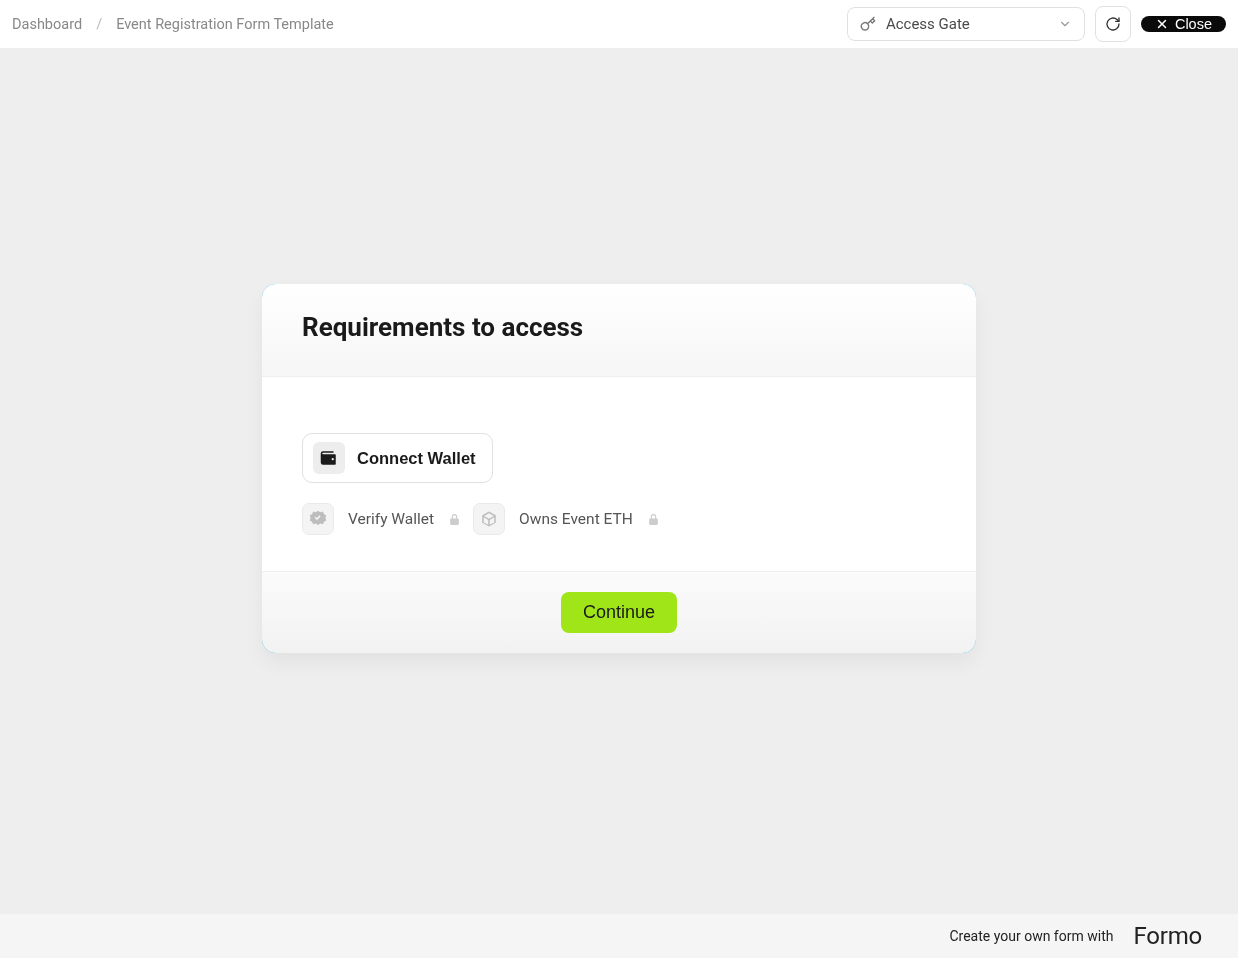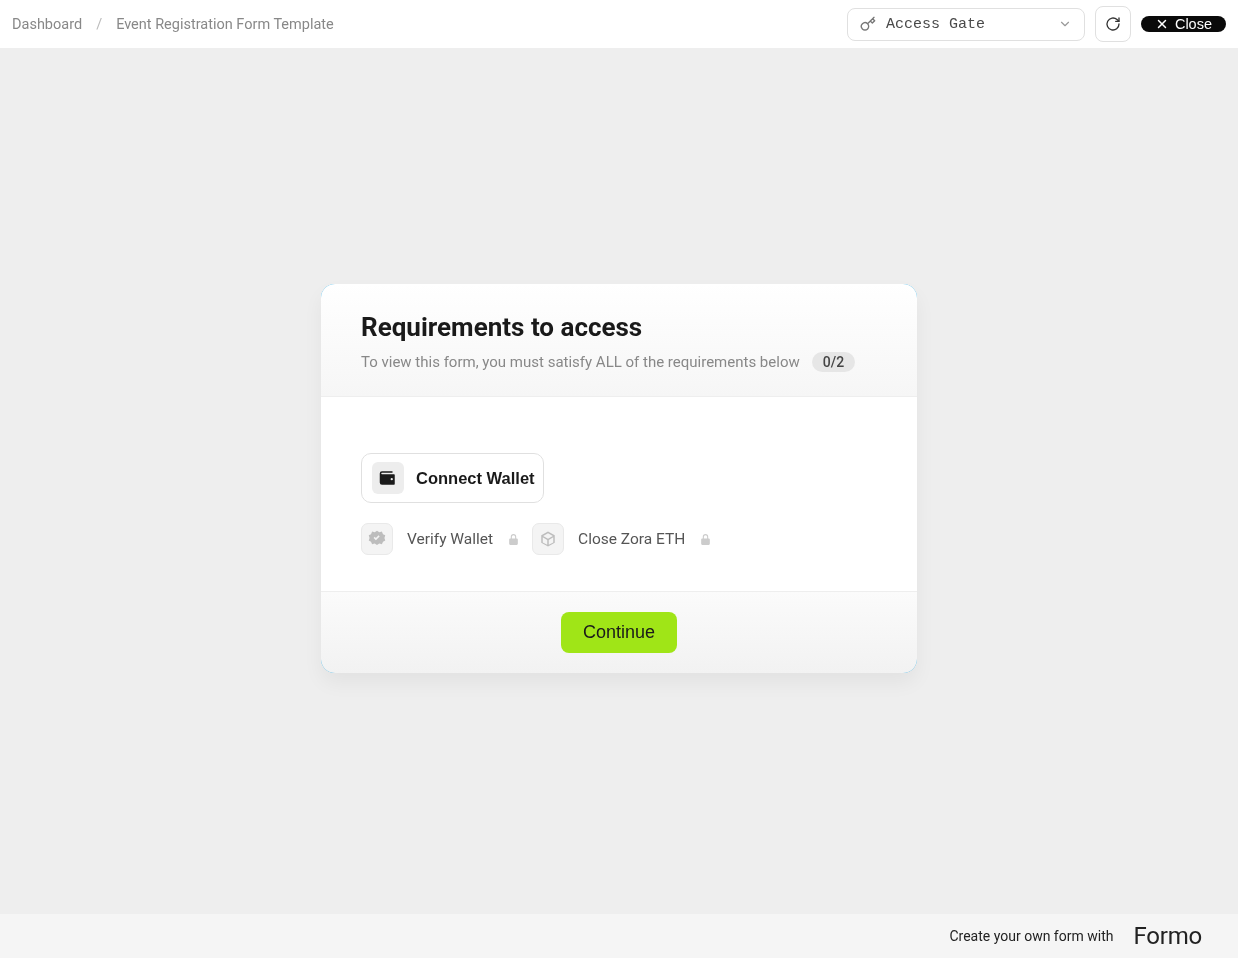--- a/index.html
+++ b/index.html
@@ -44,21 +44,21 @@
       border: 1px solid #e0e0e0;
       border-radius: 8px;
       padding: 7px 12px;
       width: 238px;
       background: #fff;
       cursor: pointer;
       font-size: 15px;
       color: #4a4a4a;
     }
     .access-gate-select .key-icon { color: #777; display: flex; align-items: center; }
-    .access-gate-select .label { flex: 1; text-align: left; font-family: Liberation Mono, monospace; }
+    .access-gate-select .label { flex: 1; text-align: left; }
     .access-gate-select .chevron { color: #999; }
     
     .refresh-btn {
       border: 1px solid #e0e0e0;
       border-radius: 8px;
       width: 36px;
       height: 36px;
       background: #fff;
       cursor: pointer;
       display: flex;
@@ -85,21 +85,21 @@
       height: 866px;
       position: relative;
       display: flex;
       align-items: flex-start;
       justify-content: center;
       padding-top: 236px;
     }
     
     
     .card {
-      width: 596px;
+      width: 714px;
       background: #0ea5e9;
       border-radius: 14px;
       box-shadow: 0 10px 20px rgba(0,0,0,0.05);
       overflow: hidden;
     }
     .card-header {
       padding: 28px 40px 24px 40px;
       background: linear-gradient(to bottom, #ffffff, #f6f6f6);
       border-bottom: 1px solid #eee;
     }
@@ -131,21 +131,21 @@
       padding: 56px 40px 36px 40px;
       background: #fff;
     }
     
     .connect-wallet-btn {
       display: inline-flex;
       align-items: center;
       gap: 12px;
       border: 1px solid #e0e0e0;
       border-radius: 10px;
-      padding: 8px 8px 8px 10px;
+      padding: 8px 16px 8px 10px;
       background: #fff;
       cursor: pointer;
       font-size: 16.5px;
       font-weight: 600;
       color: #1a1a1a;
     }
     .wallet-icon-box {
       width: 32px;
       height: 32px;
       background: #ededed;
@@ -261,24 +261,20 @@
       </span>
       <span>Close</span>
     </button>
   </div>
 </div>
 
 <div class="main">
   <div class="card">
     <div class="card-header">
       <h2 class="card-title">Requirements to access</h2>
-      <div class="card-sub-row">
-        <span class="card-sub">To view this form, you must satisfy ALL of the requirements below</span>
-        <span class="badge">0/2</span>
-      </div>
     </div>
 
     <div class="card-body">
       <button class="connect-wallet-btn">
         <span class="wallet-icon-box">
           <svg width="18" height="18" viewBox="0 0 24 24" fill="#1a1a1a">
               <path d="M20 7H4a1 1 0 0 1 0-2h14V3H4a3 3 0 0 0-3 3v12a3 3 0 0 0 3 3h16a1 1 0 0 0 1-1V8a1 1 0 0 0-1-1zm-3 8a1.5 1.5 0 1 1 0-3 1.5 1.5 0 0 1 0 3z"></path>
             </svg>
         </span>
         <span>Connect Wallet</span>
@@ -297,21 +293,21 @@
                 <path d="M18 10h-1V7a5 5 0 0 0-10 0v3H6a2 2 0 0 0-2 2v8a2 2 0 0 0 2 2h12a2 2 0 0 0 2-2v-8a2 2 0 0 0-2-2zM9 7a3 3 0 0 1 6 0v3H9V7z"></path>
               </svg>
           </span>
         </div>
         <div class="req-item">
           <span class="req-icon-box">
             <svg width="18" height="18" viewBox="0 0 24 24" fill="currentColor">
                 <path d="M12 2L3 7v10l9 5 9-5V7l-9-5zm0 2.3L18.5 8 12 11.7 5.5 8 12 4.3zM5 9.7l6 3.5v6.6l-6-3.3V9.7zm8 10.1v-6.6l6-3.5v6.8l-6 3.3z"></path>
               </svg>
           </span>
-          <span class="req-label">Close Zora ETH</span>
+          <span class="req-label">Owns Event ETH</span>
           <span class="req-lock">
             <svg width="13" height="13" viewBox="0 0 24 24" fill="currentColor">
                 <path d="M18 10h-1V7a5 5 0 0 0-10 0v3H6a2 2 0 0 0-2 2v8a2 2 0 0 0 2 2h12a2 2 0 0 0 2-2v-8a2 2 0 0 0-2-2zM9 7a3 3 0 0 1 6 0v3H9V7z"></path>
               </svg>
           </span>
         </div>
       </div>
     </div>
 
     <div class="card-footer">

